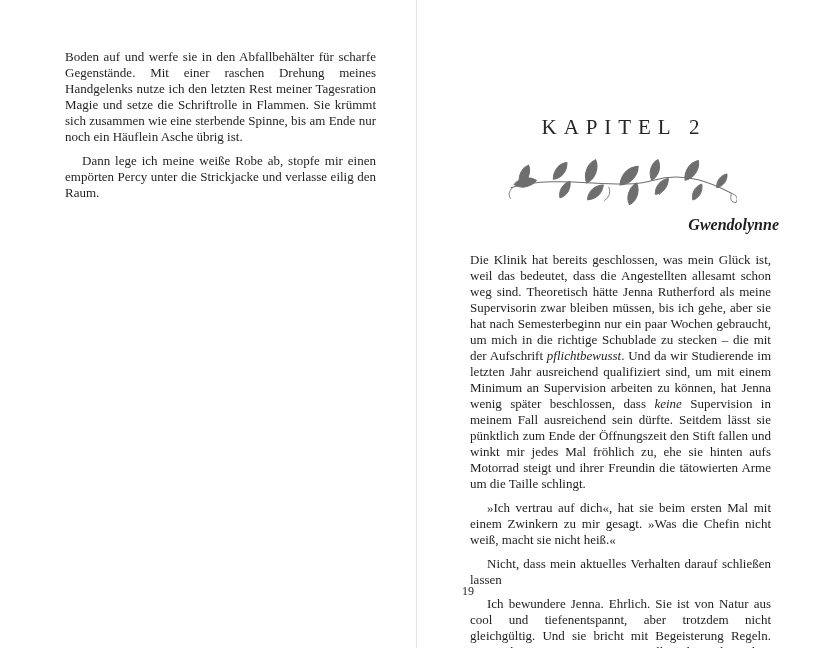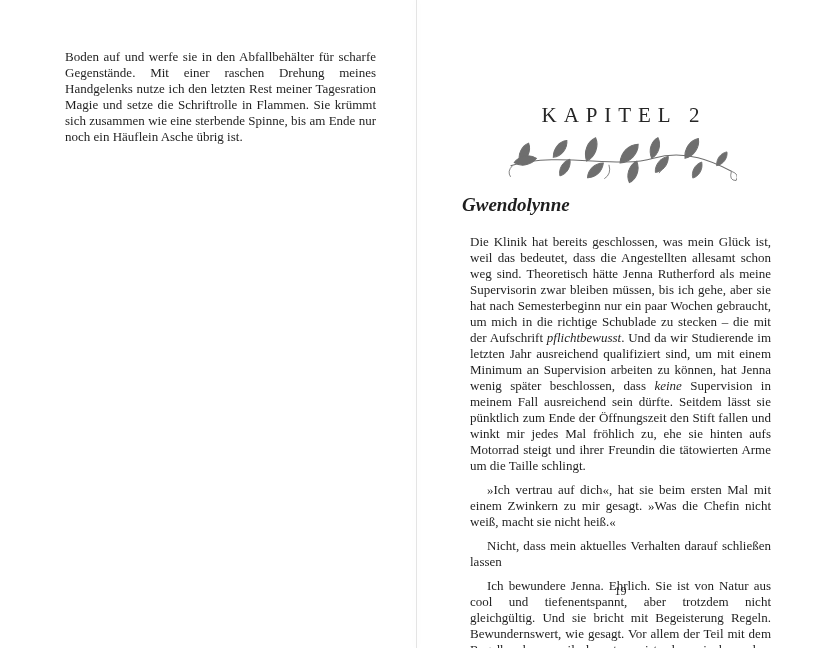--- a/index.html
+++ b/index.html
@@ -27,48 +27,49 @@
     position:absolute;left:462px;top:99px;width:317px;
   }
   .body-text p{
     margin:8px;padding:0;
     font-size:13px;line-height:16px;
     text-align:justify;
   }
   .body-text p.indent{text-indent:17px;}
   .em{font-style:italic;}
   .chapter-heading{
-    margin:4px;text-align:center;
+    margin:16px;text-align:center;
     font-size:21px;font-weight:400;
     letter-spacing:0.33em;
     text-indent:0.33em; 
     color:#262626;
   }
   .ornament-wrap{
     text-align:center;margin-top:6px;height:58px;
   }
   .chapter-subtitle{
-    margin:2px 0 0 0;text-align:left;
-    font-size:19px;font-weight:700;font-style:italic;
+    margin:2px 0 0 0;text-align:right;
+    font-size:16px;font-weight:700;font-style:italic;
   }
   .right-body{margin-top:18px;}
   .page-number{
     position:absolute;left:462px;top:584px;width:317px;
-    text-align:center;font-size:12px;
+    font-size:12px;
   }
 </style>
 </head>
 <body>
 
 <div>
 
   <div class="spread-divider"></div>
 
   <div class="page-left body-text">
     <p><span>Boden auf und werfe sie in den Abfallbehälter für scharfe Gegenstände. Mit einer raschen Drehung meines Handgelenks nutze ich den letzten Rest meiner Tagesration Magie und setze die Schriftrolle in Flammen. Sie krümmt sich zusammen wie eine sterbende Spinne, bis am Ende nur noch ein Häuflein Asche übrig ist.</span></p>
+    <p class="indent"><span>Dann lege ich meine weiße Robe ab, stopfe mir einen empörten Percy unter die Strickjacke und verlasse eilig den Raum.</span></p>
   </div>
 
   <div class="page-right">
 
     <h1 class="chapter-heading">KAPITEL 2</h1>
 
     <div class="ornament-wrap">
       <svg width="232" height="56" viewBox="0 0 250 60" aria-hidden="true">
         <defs>
           <path id="lf" d="M0 0 C 3 -9, 12 -14, 20 -12 C 18 -4, 9 2, 0 0 Z"></path>

